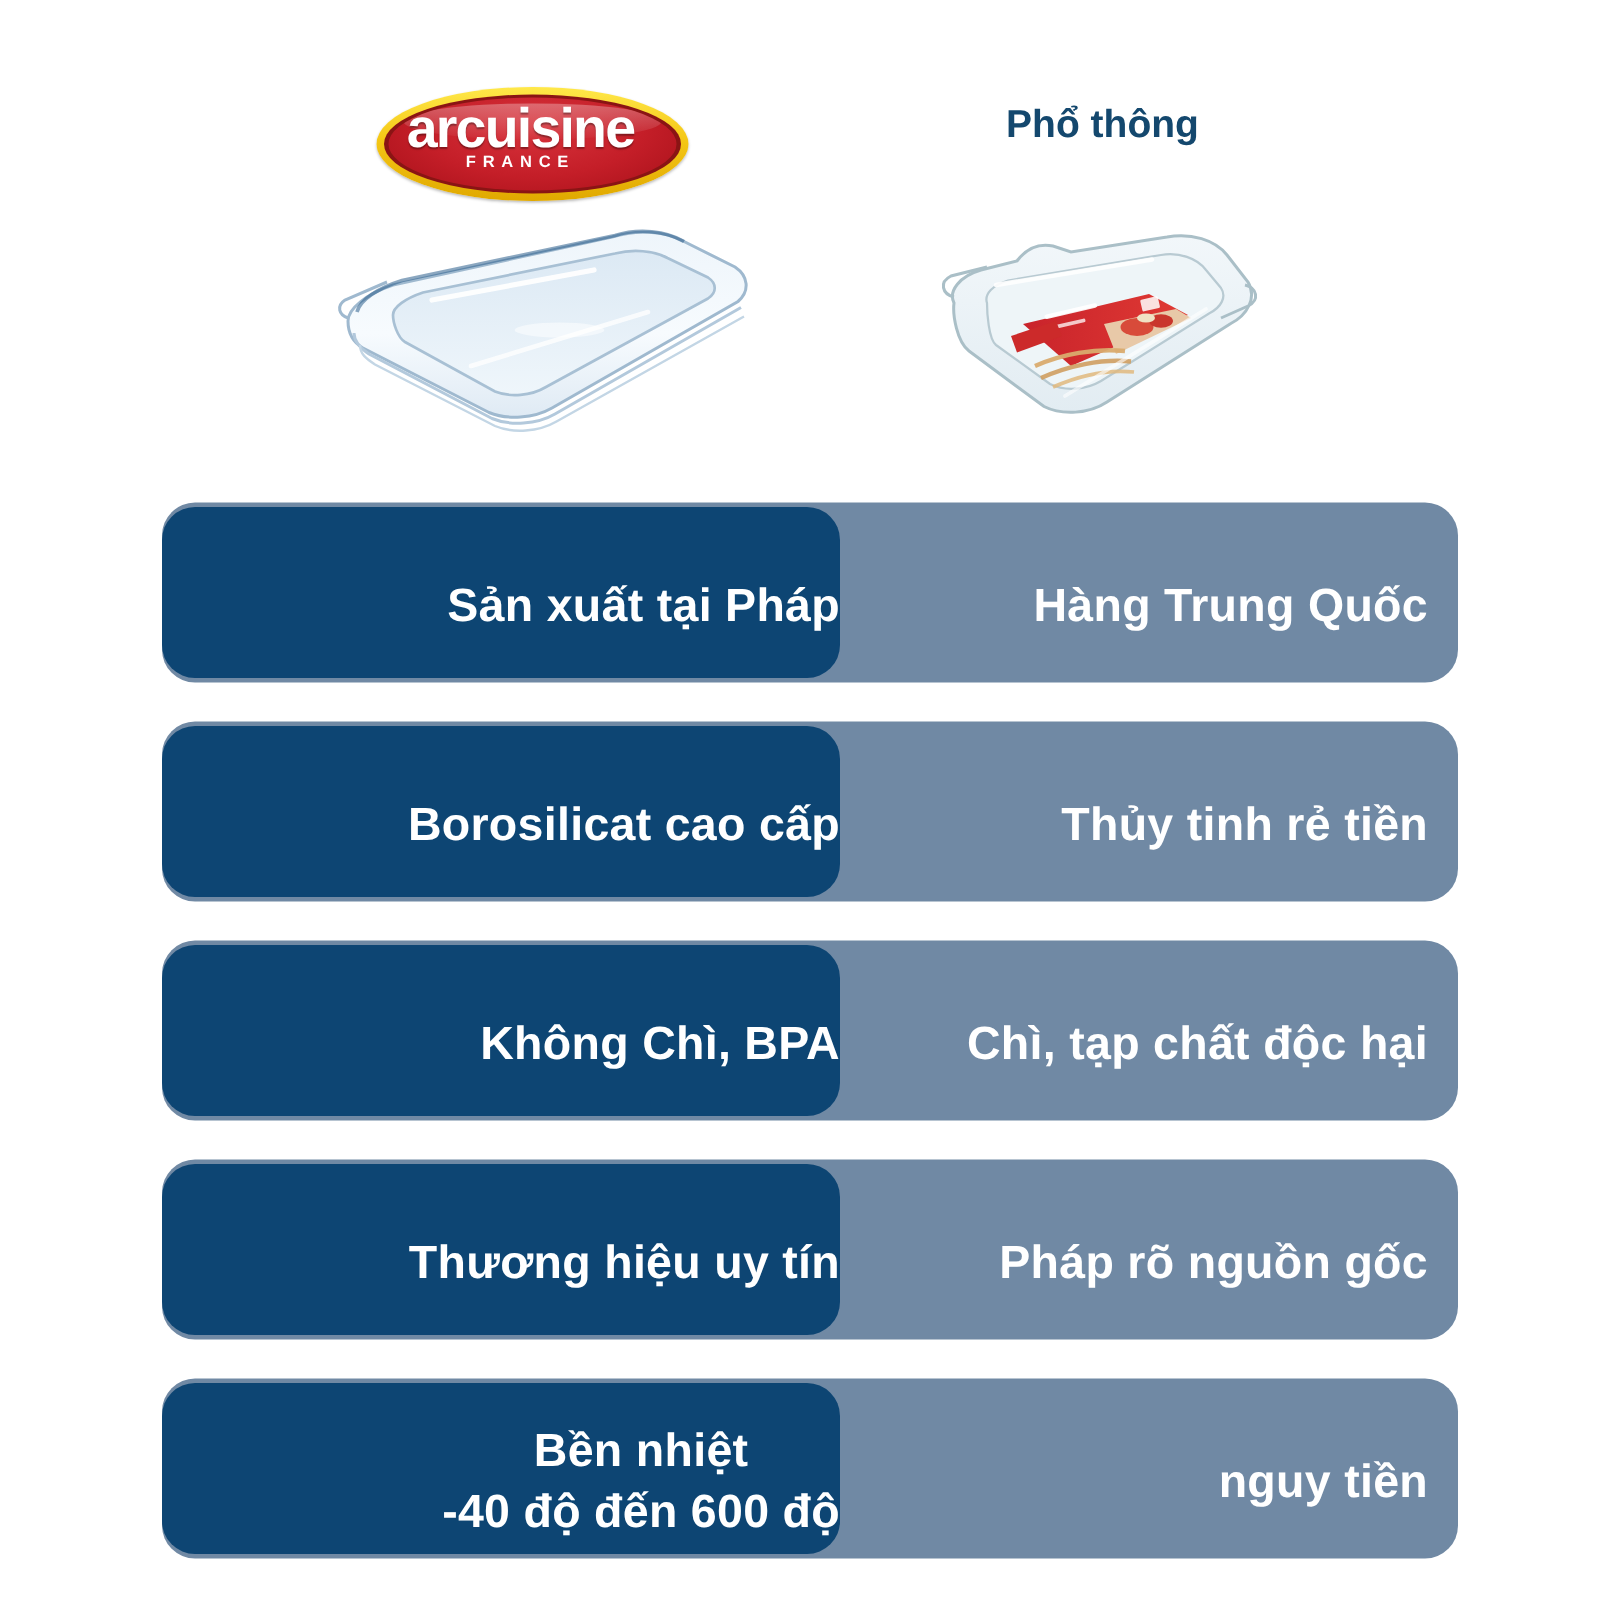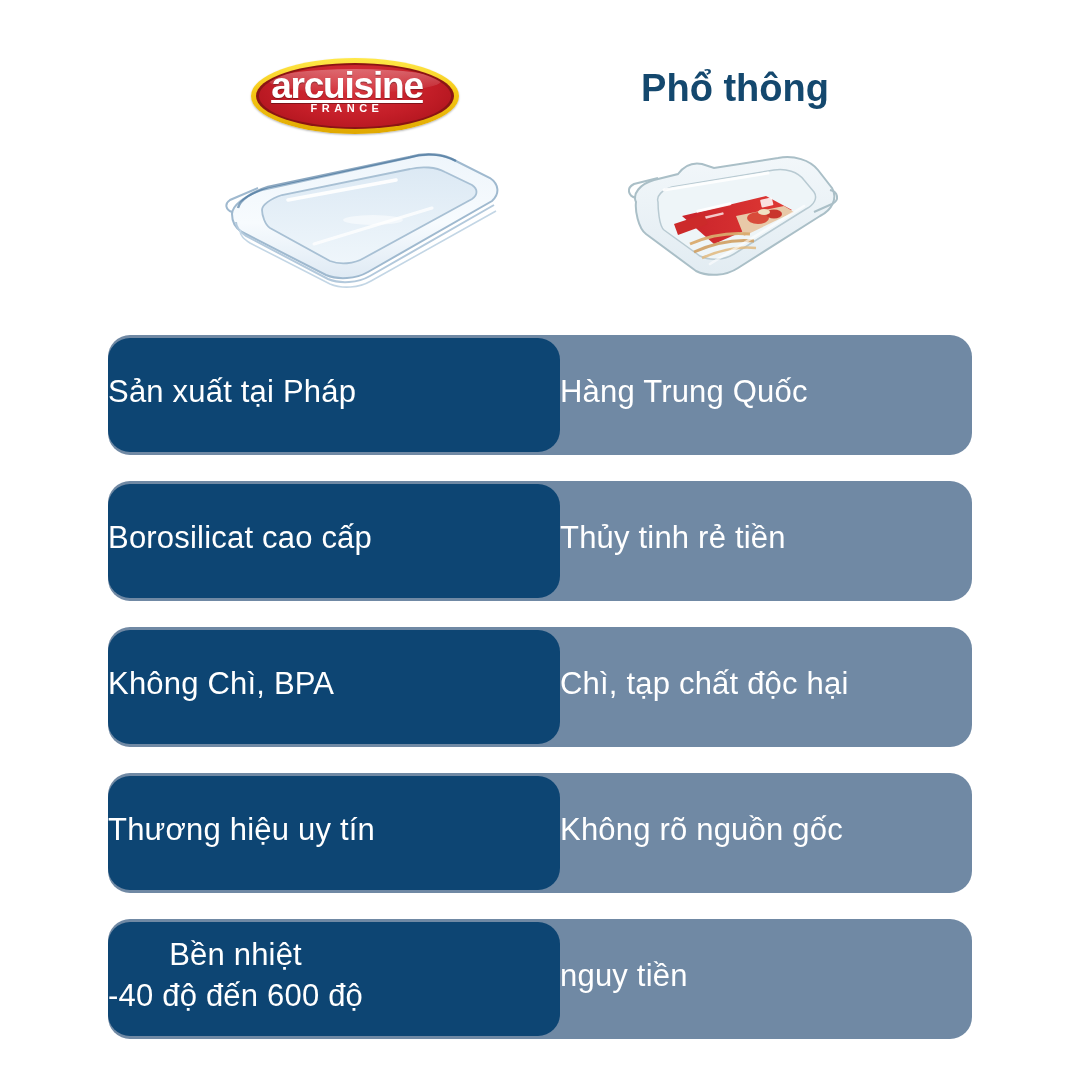--- a/index.html
+++ b/index.html
@@ -71,21 +71,20 @@
     left: 0; top: 9px;
     width: 192px;
     text-align: center;
     font-family: "Liberation Sans", sans-serif;
     font-weight: bold;
     font-size: 37px;
     letter-spacing: -1.2px;
     color: #ffffff;
     line-height: 1;
     text-shadow: 0 1px 1px rgba(0,0,0,0.35);
-    text-decoration: underline;
   }
   .logo-sub {
     position: absolute;
     left: 0; top: 45px;
     width: 192px;
     text-align: center;
     font-family: "Liberation Sans", sans-serif;
     font-weight: bold;
     font-size: 11px;
     letter-spacing: 4.5px;
@@ -95,21 +94,21 @@
 
   
   .col-title {
     position: absolute;
     left: 560px;
     top: 68px;
     width: 350px;
     text-align: center;
     font-family: "Liberation Sans", sans-serif;
     font-weight: bold;
-    font-size: 38px;
+    font-size: 26px;
     color: #14486e;
     line-height: 1.1;
   }
 
   
   .prod-left {
     position: absolute;
     left: 218px;
     top: 148px;
     width: 285px;
@@ -150,30 +149,30 @@
     position: absolute;
     left: 108px;
     top: 8px;
     width: 452px;
     height: 114px;
     background: #0d4573;
     border-radius: 22px;
   }
   .cell {
     position: absolute;
-    top: 0;
+    top: 12px;
     height: 100%;
     display: flex;
     align-items: center;
-    justify-content: flex-start;
+    justify-content: flex-end;
     text-align: center;
     color: #ffffff;
     font-family: "Liberation Sans", sans-serif;
     font-size: 31px;
-    font-weight: normal;
+    font-weight: bold;
     line-height: 1.32;
     letter-spacing: 0.2px;
   }
   .cell-left {
     left: 108px;
     width: 452px;
   }
   .cell-right {
     left: 560px;
     width: 392px;
@@ -307,21 +306,21 @@
     </div>
   </div>
 
   <div class="row">
     <div class="bar-gray"></div>
     <div class="bar-navy"></div>
     <div class="cell cell-left">
       <span class="line">Thương hiệu uy tín</span>
     </div>
     <div class="cell cell-right">
-      <span class="line">Không rõ nguồn gốc</span>
+      <span class="line">Pháp rõ nguồn gốc</span>
     </div>
   </div>
 
   <div class="row">
     <div class="bar-gray"></div>
     <div class="bar-navy"></div>
     <div class="cell cell-left">
       <div>
         <span class="line">Bền nhiệt</span>
         <span class="line">-40 độ đến 600 độ</span>

